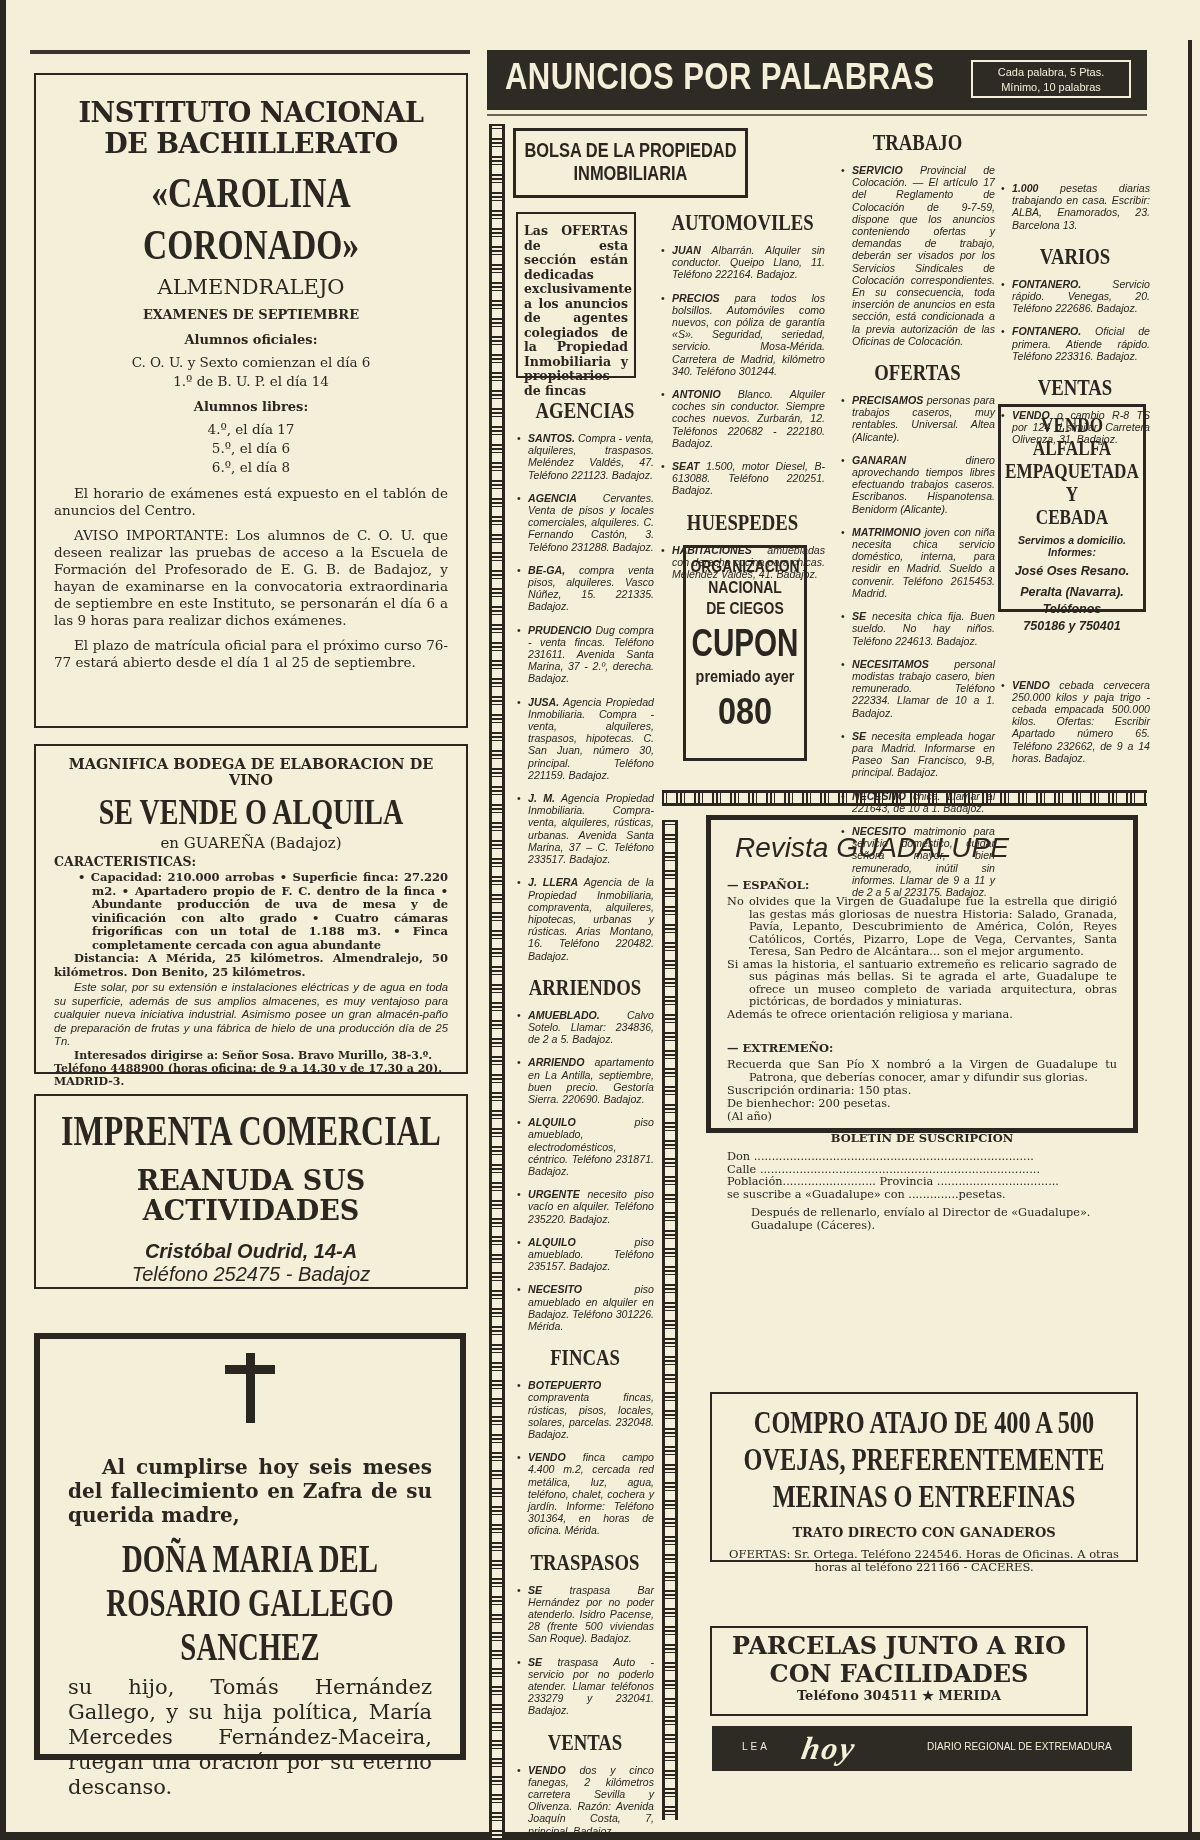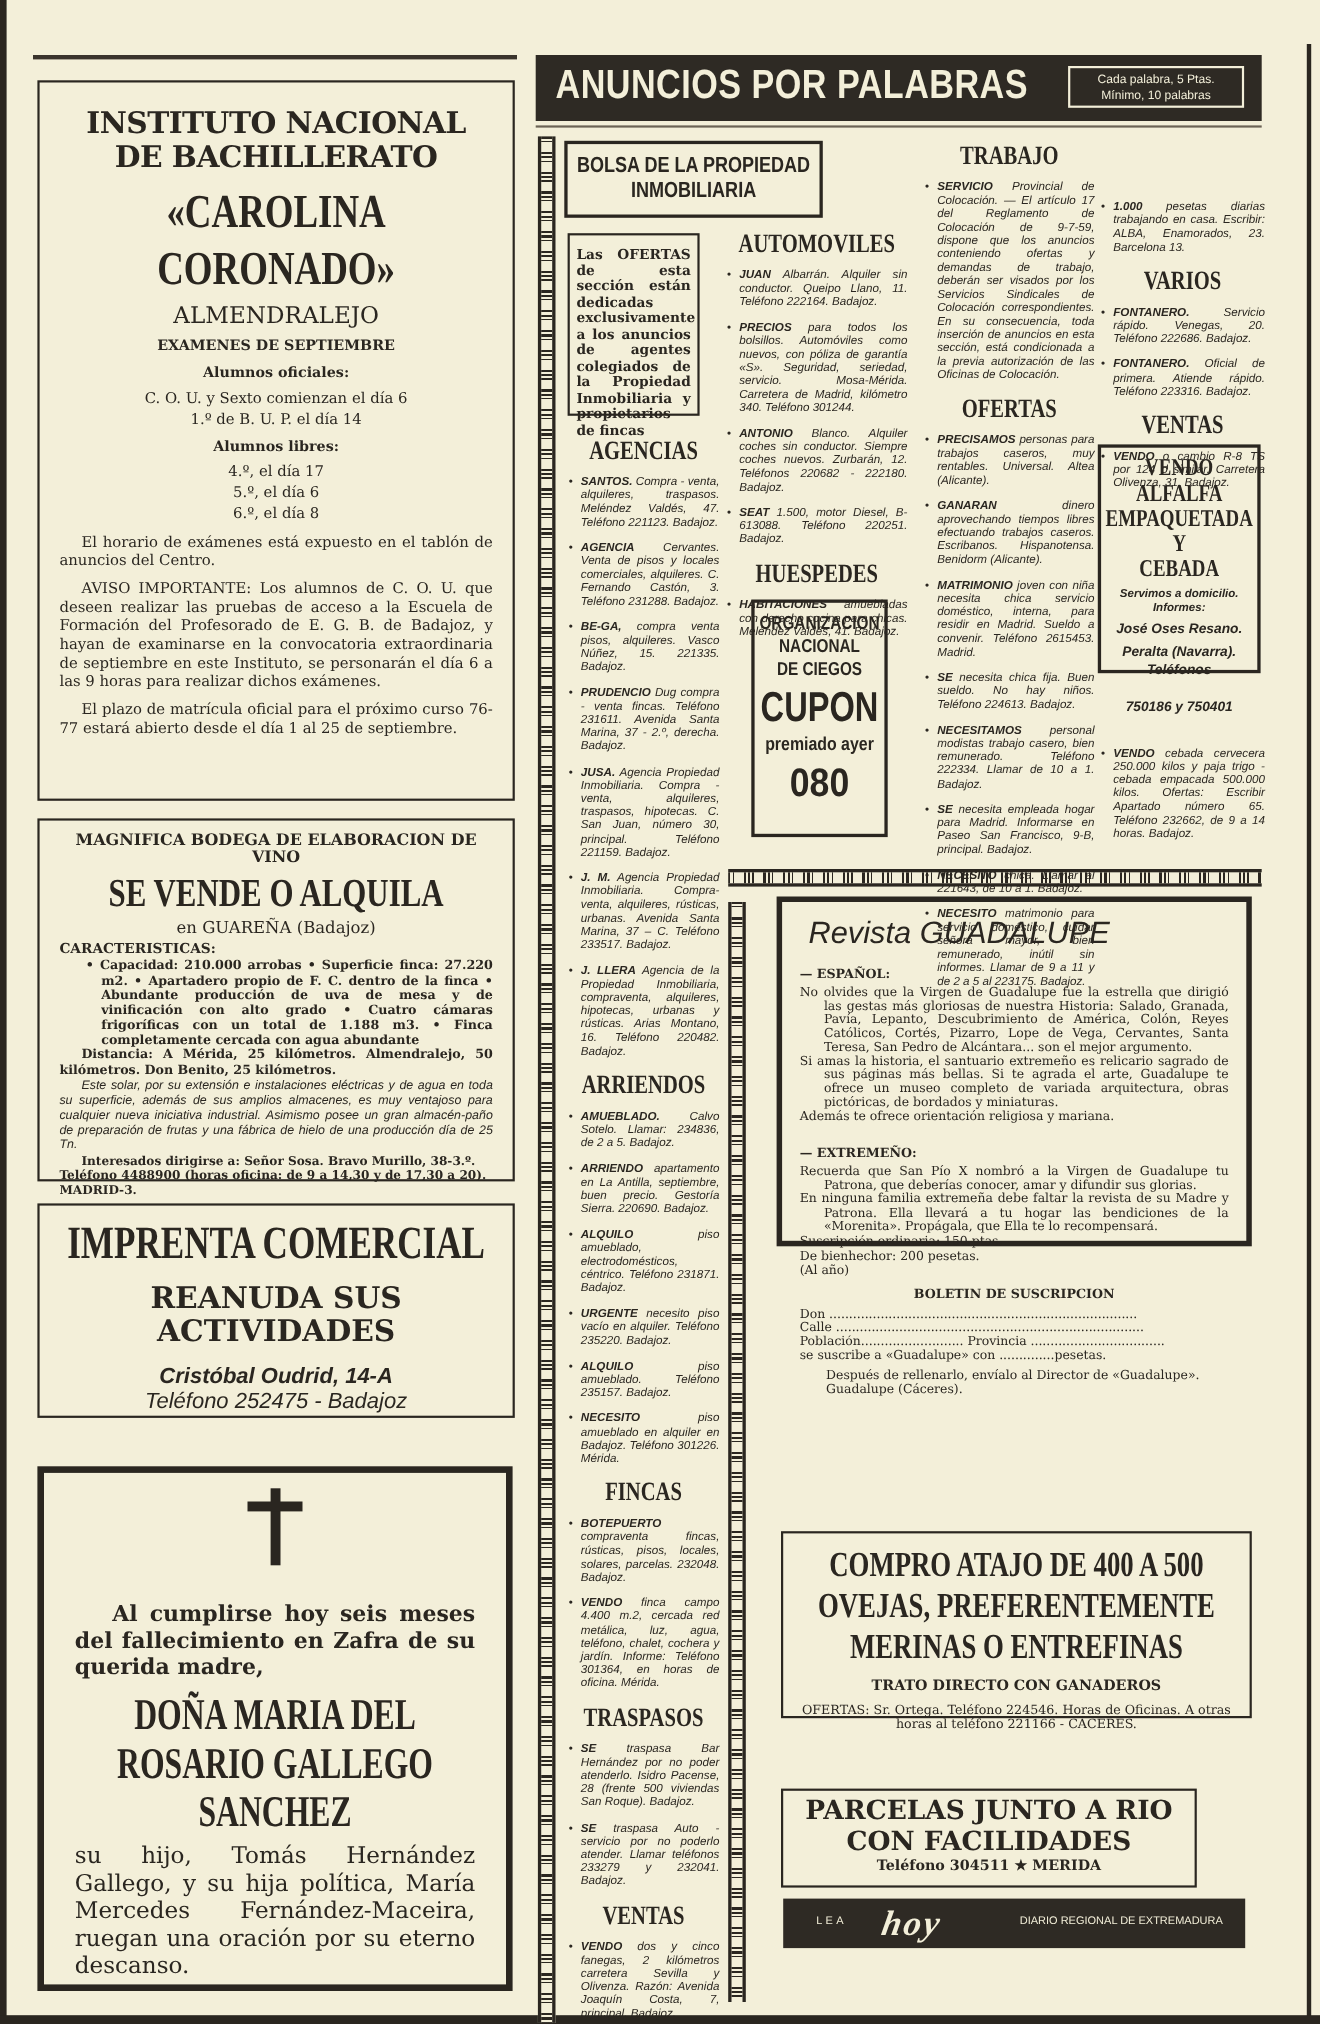--- a/index.html
+++ b/index.html
@@ -28,21 +28,21 @@
   #bodega .dist{font-size:11.5px;font-weight:bold;line-height:13.5px;text-indent:20px;text-align:justify}
   #bodega .desc{font-family:"Liberation Sans",sans-serif;font-style:italic;font-size:11.3px;line-height:13.5px;text-align:justify;text-indent:20px;margin-top:2px}
   #bodega .cont{font-size:11px;line-height:13px;font-weight:bold;text-indent:20px}
 
   #imprenta{left:34px;top:1094px;width:434px;height:195px;padding:12px 10px}
   #imprenta .t1{font-family:"Liberation Serif",serif;font-weight:bold;font-size:42px;text-align:center;transform:scaleX(0.76);margin:0 -60px;line-height:46px}
   #imprenta .t2{font-size:27px;font-weight:bold;text-align:center;line-height:30px;margin-top:12px}
   #imprenta .t3{font-family:"Liberation Sans",sans-serif;font-style:italic;font-weight:bold;font-size:20px;text-align:center;margin-top:14px}
   #imprenta .t4{font-family:"Liberation Sans",sans-serif;font-style:italic;font-size:20px;text-align:center}
 
-  #esquela{left:34px;top:1333px;width:432px;height:477px;border:6px solid #2a2620;padding:14px 28px}
+  #esquela{left:34px;top:1333px;width:432px;height:427px;border:6px solid #2a2620;padding:14px 28px}
   #cross{position:relative;width:50px;height:70px;margin:0 auto}
   #cross .v{position:absolute;left:21px;top:0;width:9px;height:70px;background:#2a2620}
   #cross .h{position:absolute;left:0;top:12px;width:50px;height:9px;background:#2a2620}
   #esquela .intro{font-size:20px;font-weight:bold;line-height:24px;text-indent:34px;margin-top:32px;text-align:justify}
   #esquela .name{font-family:"Liberation Serif",serif;font-weight:bold;font-size:40px;line-height:44px;text-align:center;transform:scaleX(0.72);margin:10px -80px 0}
   #esquela .fam{font-size:21px;line-height:25px;margin-top:6px;text-align:justify}
 
   
   #banner{left:487px;top:50px;width:660px;height:60px;background:#2e2a24;color:#f3efd9}
   #banner .title{position:absolute;left:18px;top:6px;font-family:"Liberation Sans",sans-serif;font-weight:bold;font-size:37px;transform:scaleX(0.84);transform-origin:left center;letter-spacing:0.5px;white-space:nowrap}
@@ -264,32 +264,31 @@
 <div class="abs" id="alfalfa">
   <div class="t">VENDO</div>
   <div class="t">ALFALFA</div>
   <div class="t">EMPAQUETADA</div>
   <div class="t">Y</div>
   <div class="t">CEBADA</div>
   <div class="s">Servimos a domicilio. Informes:</div>
   <div class="p">José Oses Resano.</div>
   <div class="p">Peralta (Navarra).</div>
   <div class="p" style="margin-top:2px">Teléfonos</div>
-  <div class="p" style="margin-top:18px">750186 y 750401</div>
+  <div class="p" style="margin-top:2px">750186 y 750401</div>
 </div>
 
 <div class="abs" id="guadalupe">
   <div class="t">Revista GUADALUPE</div>
   <div class="h">— ESPAÑOL:</div>
   <div class="p">No olvides que la Virgen de Guadalupe fue la estrella que dirigió las gestas más gloriosas de nuestra Historia: Salado, Granada, Pavía, Lepanto, Descubrimiento de América, Colón, Reyes Católicos, Cortés, Pizarro, Lope de Vega, Cervantes, Santa Teresa, San Pedro de Alcántara... son el mejor argumento.</div>
   <div class="p" style="margin-top:0">Si amas la historia, el santuario extremeño es relicario sagrado de sus páginas más bellas. Si te agrada el arte, Guadalupe te ofrece un museo completo de variada arquitectura, obras pictóricas, de bordados y miniaturas.</div>
   <div class="p" style="margin-top:0">Además te ofrece orientación religiosa y mariana.</div>
   <div class="h2">— EXTREMEÑO:</div>
   <div class="p">Recuerda que San Pío X nombró a la Virgen de Guadalupe tu Patrona, que deberías conocer, amar y difundir sus glorias.</div>
-  <div class="p" style="margin-top:0">En ninguna familia extremeña debe faltar la revista de su Madre y Patrona. Ella llevará a tu hogar las bendiciones de la «Morenita». Propágala, que Ella te lo recompensará.</div>
   <div class="s">Suscripción ordinaria: 150 ptas.</div>
   <div class="s">De bienhechor: 200 pesetas.</div>
   <div class="s">(Al año)</div>
   <div class="bol">BOLETIN DE SUSCRIPCION</div>
   <div class="f">Don ..............................................................................</div>
   <div class="f">Calle ..............................................................................</div>
   <div class="f">Población.......................... Provincia ..................................</div>
   <div class="f">se suscribe a «Guadalupe» con ..............pesetas.</div>
   <div class="n">Después de rellenarlo, envíalo al Director de «Guadalupe». Guadalupe (Cáceres).</div>
 </div>

